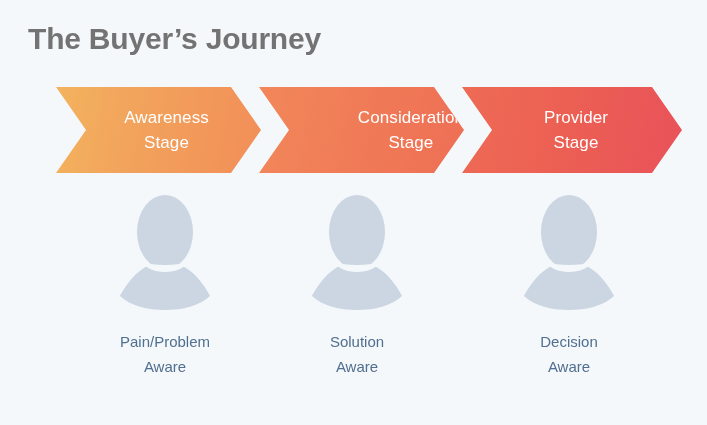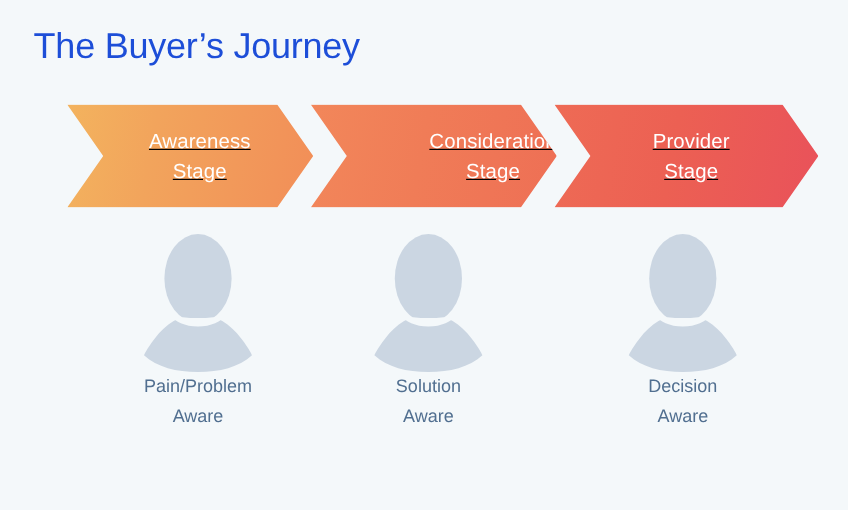--- a/index.html
+++ b/index.html
@@ -17,43 +17,42 @@
   .infographic {
     position: absolute;
     inset: 0;
   }
   
   .page-title {
     position: absolute;
     left: 28px;
     top: 22px;
     font-size: 30px;
-    font-weight: normal;
-    color: #1d4ed8;
+    font-weight: bold;
+    color: #737373;
     letter-spacing: -0.2px;
     white-space: nowrap;
   }
   
   .stage-band {
     position: absolute;
     left: 0;
     top: 87px;
     width: 707px;
     height: 86px;
   }
   .stage-chevron {
     position: absolute;
     top: 0;
     height: 86px;
     display: flex;
     align-items: center;
     justify-content: center;
     -webkit-clip-path: polygon(0 0, calc(100% - 30px) 0, 100% 50%, calc(100% - 30px) 100%, 0 100%, 30px 50%);
     clip-path: polygon(0 0, calc(100% - 30px) 0, 100% 50%, calc(100% - 30px) 100%, 0 100%, 30px 50%);
-    text-decoration: underline;
   }
   .stage-chevron--1 {
     left: 56px;
     width: 205px;
     background: linear-gradient(100deg, #F3B35E 0%, #F2A45C 35%, #F28E58 100%);
   }
   .stage-chevron--2 {
     left: 259px;
     width: 205px;
     background: linear-gradient(100deg, #F2875A 0%, #F07C57 45%, #EE6F55 100%);
@@ -92,20 +91,21 @@
   }
   .persona--1 { left: 65px; }
   .persona--2 { left: 257px; }
   .persona--3 { left: 469px; }
 
   .persona-avatar {
     display: block;
     margin: 0 auto;
   }
   .persona-caption {
+    margin-top: 19px;
     font-size: 15px;
     line-height: 25px;
     color: #516F90;
     white-space: pre-line;
   }
 </style>
 </head>
 <body>
 
 <div class="infographic">

